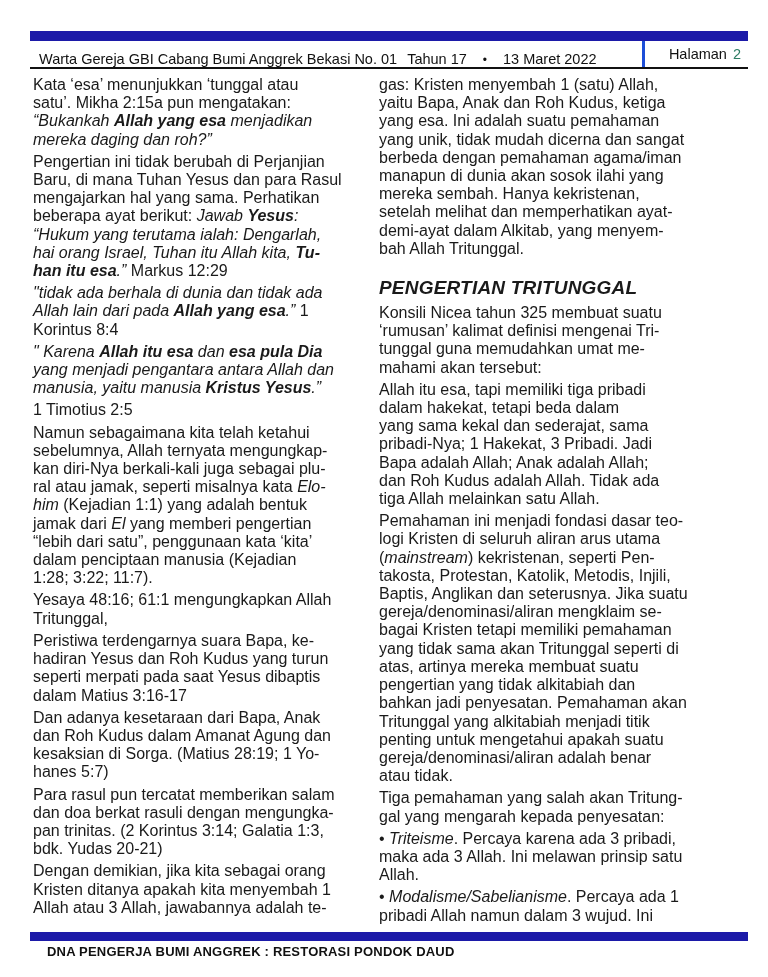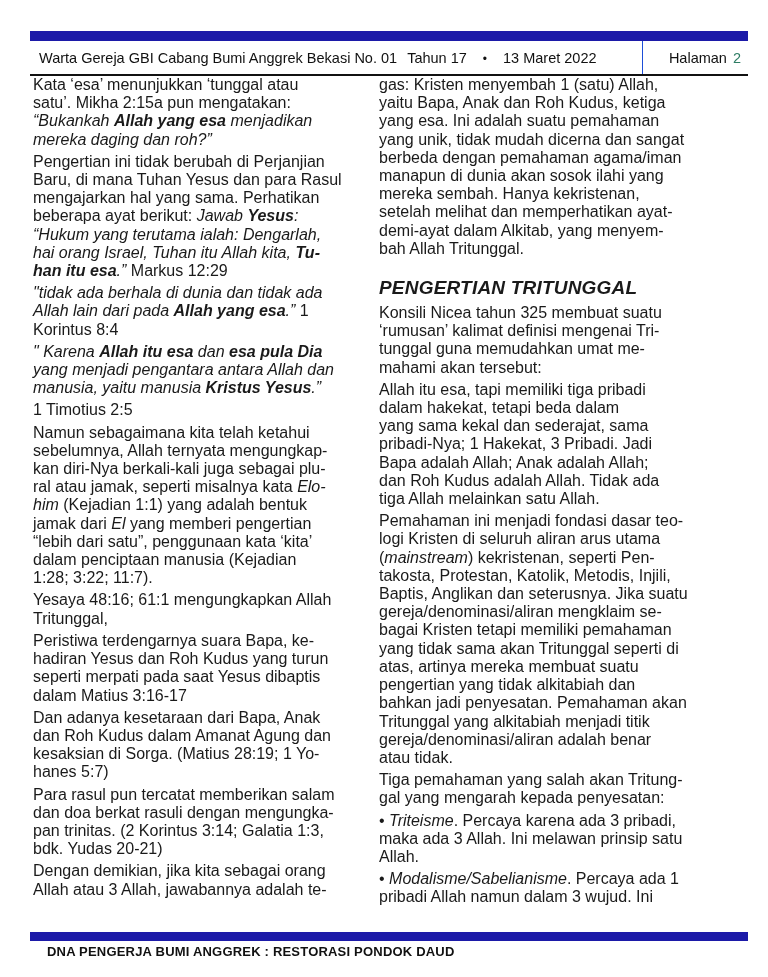--- a/index.html
+++ b/index.html
@@ -3,30 +3,30 @@
 <meta charset="utf-8">
 <style>
   html,body{margin:0;padding:0;background:#ffffff;}
   .page{
     position:relative;width:768px;height:977px;background:#ffffff;
     font-family:"Liberation Sans","DejaVu Sans",sans-serif;
     color:var(--text,#1a1a1a);overflow:hidden;
   }
   .topbar{position:absolute;left:30px;top:31px;width:718px;height:10px;background:var(--accent,#1c1aa8);}
   .header-row{
-    position:absolute;left:30px;top:41px;width:718px;height:35px;
-    display:flex;align-items:center;border-bottom:2.5px solid #111;
+    position:absolute;left:30px;top:41px;width:718px;height:28px;
+    display:flex;align-items:flex-end;border-bottom:2.5px solid #111;
     box-sizing:border-box;font-size:14.5px;color:#111;
   }
   .header-left{flex:1;display:flex;align-items:baseline;padding-left:9px;}
   .h-year{margin-left:10px;}
   .h-bullet{margin-left:16px;font-size:12px;}
   .h-date{margin-left:16px;}
   .header-right{
-    width:106px;height:100%;border-left:1px solid #1d4ed8;
+    width:106px;height:100%;border-left:3px solid #1d4ed8;
     display:flex;align-items:center;justify-content:flex-end;
     padding-right:7px;box-sizing:border-box;
   }
   .pagenum{color:var(--pagenum,#2e7d64);margin-left:6px;}
   .body-columns{
     position:absolute;left:33px;top:76px;width:702px;
     display:flex;gap:2px;font-size:16px;line-height:18.2px;
   }
   .col{width:344px;}
   .para{margin:0 0 4px 0;}
@@ -119,20 +119,21 @@
           <div class="ln"><span class="s-b">hanes 5:7</span><span>)</span></div>
         </div>
         <div class="para">
           <div class="ln"><span>Para rasul pun tercatat memberikan salam</span></div>
           <div class="ln"><span>dan doa berkat rasuli dengan mengungka-</span></div>
           <div class="ln"><span>pan trinitas. (</span><span class="s-b">2 Korintus 3:14; Galatia 1:3,</span></div>
           <div class="ln"><span class="s-b">bdk. Yudas 20-21</span><span>)</span></div>
         </div>
         <div class="para">
           <div class="ln"><span>Dengan demikian, jika kita sebagai orang</span></div>
+          <div class="ln"><span>Kristen ditanya apakah kita menyembah 1</span></div>
           <div class="ln"><span>Allah atau 3 Allah, jawabannya adalah te-</span></div>
         </div>
       </div>
     <div class="col">
         <div class="para">
           <div class="ln"><span>gas: </span><span class="s-b">Kristen menyembah 1 (satu) Allah,</span></div>
           <div class="ln"><span class="s-b">yaitu Bapa, Anak dan Roh Kudus, ketiga</span></div>
           <div class="ln"><span class="s-b">yang esa</span><span>. Ini adalah suatu pemahaman</span></div>
           <div class="ln"><span>yang unik, tidak mudah dicerna dan sangat</span></div>
           <div class="ln"><span>berbeda dengan pemahaman agama/iman</span></div>
@@ -166,20 +167,21 @@
           <div class="ln"><span>(</span><span class="s-i">mainstream</span><span>) kekristenan, seperti Pen-</span></div>
           <div class="ln"><span>takosta, Protestan, Katolik, Metodis, Injili,</span></div>
           <div class="ln"><span>Baptis, Anglikan dan seterusnya. Jika suatu</span></div>
           <div class="ln"><span>gereja/denominasi/aliran mengklaim se-</span></div>
           <div class="ln"><span>bagai Kristen tetapi memiliki pemahaman</span></div>
           <div class="ln"><span>yang tidak sama akan Tritunggal seperti di</span></div>
           <div class="ln"><span>atas, artinya mereka membuat suatu</span></div>
           <div class="ln"><span>pengertian yang tidak alkitabiah dan</span></div>
           <div class="ln"><span>bahkan jadi penyesatan. Pemahaman akan</span></div>
           <div class="ln"><span>Tritunggal yang alkitabiah menjadi titik</span></div>
+          <div class="ln"><span>penting untuk mengetahui apakah suatu</span></div>
           <div class="ln"><span>gereja/denominasi/aliran adalah benar</span></div>
           <div class="ln"><span>atau tidak.</span></div>
         </div>
         <div class="para">
           <div class="ln"><span>Tiga pemahaman yang salah akan Tritung-</span></div>
           <div class="ln"><span>gal yang mengarah kepada penyesatan:</span></div>
         </div>
         <div class="para">
           <div class="ln"><span>• </span><span class="s-i">Triteisme</span><span>. Percaya karena ada 3 pribadi,</span></div>
           <div class="ln"><span>maka ada 3 Allah. Ini melawan prinsip satu</span></div>

